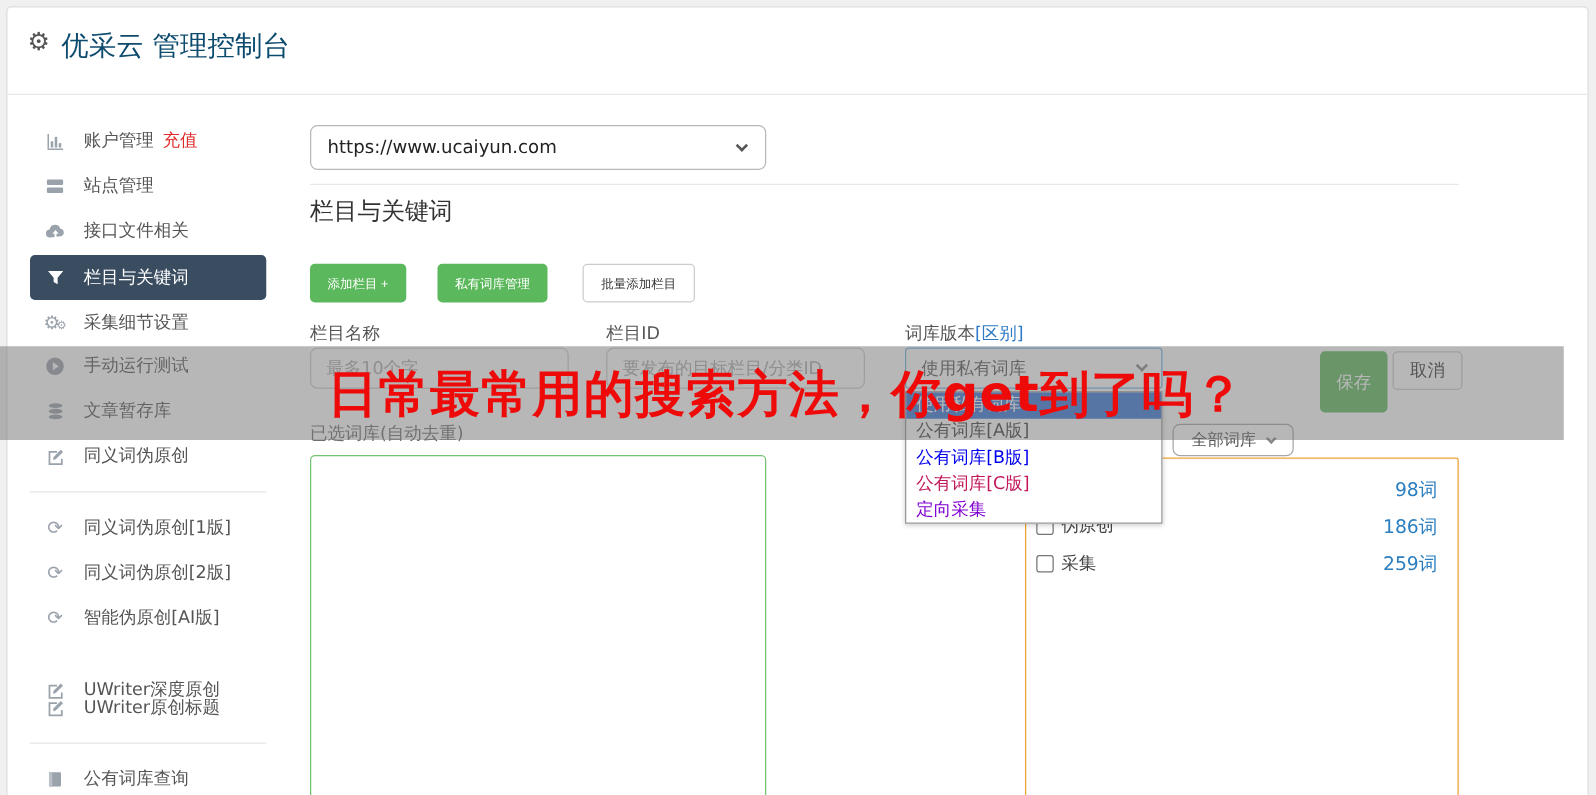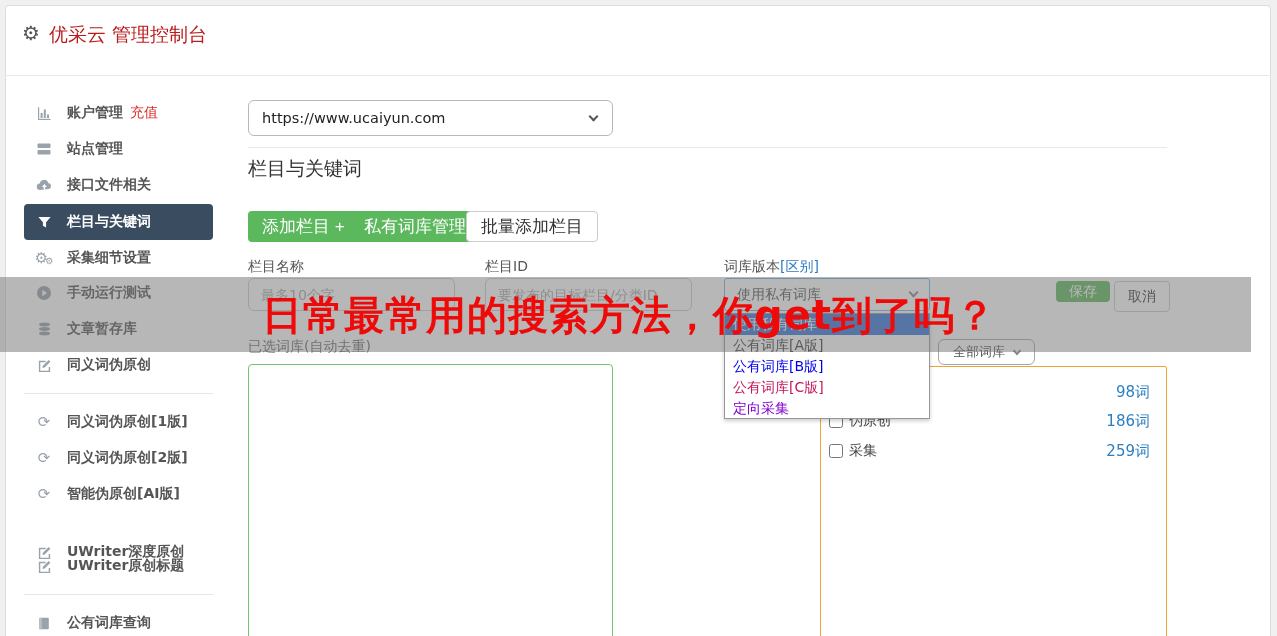--- a/index.html
+++ b/index.html
@@ -5,61 +5,61 @@
   * { margin:0; padding:0; box-sizing:border-box; }
   html,body { background:#e9e9e9; }
   body { font-family:"DejaVu Sans","Liberation Sans",sans-serif; }
   .stage { position:relative; width:1277px; height:636px; overflow:hidden; background:#f0f0f0; }
   .card { position:absolute; left:5px; top:5px; width:1266px; height:720px;
           background:#fff; border:1px solid #ddd; border-radius:4px; }
 
   
   .app-header { position:absolute; left:0; top:0; width:1277px; height:75px; }
   .gear-glyph { position:absolute; left:22px; top:21px; font-size:20px; color:#555; }
-  .app-title { position:absolute; left:49px; top:22px; font-size:19px; color:#b91c1c; }
+  .app-title { position:absolute; left:49px; top:22px; font-size:22px; color:#0c4a6e; }
   .header-divider { position:absolute; left:5px; top:75px; width:1266px; height:1px; background:#e8e8e8; }
 
   
   .side-item { position:absolute; left:24px; width:189px; height:36px; display:flex; align-items:center; cursor:pointer; }
   .side-item .icon { width:22px; margin-left:9px; margin-right:12px; color:#9aa2ac; display:flex; justify-content:center; align-items:center; font-size:15px; }
   .side-item .icon svg { fill:currentColor; }
-  .side-item .lbl { font-size:14px; color:#555; white-space:nowrap;font-weight:bold; }
+  .side-item .lbl { font-size:14px; color:#555; white-space:nowrap; }
   .side-item.active { background:#3a4c60; border-radius:4px; }
   .side-item.active .lbl { color:#fff; }
   .side-item.active .icon { color:#fff; }
   .side-badge { font-size:14px; color:#e02b2b; margin-left:7px; }
   .side-divider { position:absolute; left:24px; width:189px; height:1px; background:#e5e5e5; }
 
   
   .url-select { position:absolute; left:248px; top:100px; width:365px; height:36px;
     border:1px solid #b8b8b8; border-radius:6px; background:#fff; font-size:14.5px; color:#222;
     display:flex; align-items:center; padding:0 13px; cursor:pointer; }
   .chev { display:inline-block; width:7px; height:7px; border-right:2px solid #555;
     border-bottom:2px solid #555; transform:rotate(45deg); margin-top:-4px; }
   .url-select .chev { position:absolute; right:15px; }
   .content-divider { position:absolute; left:248px; top:147px; width:919px; height:1px; background:#e8e8e8; }
   .page-title { position:absolute; left:248px; top:156px; font-size:19px; color:#333; }
 
-  .btn { position:absolute; top:211px; height:31px; border-radius:4px; font-size:17px;
+  .btn { position:absolute; top:211px; height:31px; border-radius:4px; font-size:10px;
     display:flex; align-items:center; padding:0 14px; cursor:pointer; border:none; }
   .btn-green { background:#5cb85c; color:#fff; }
   .btn-white { background:#fff; color:#333; border:1px solid #ccc; }
 
   .fld-label { position:absolute; top:258px; font-size:14px; color:#555; }
   .blue-link { color:#2f7ac6; cursor:pointer; }
   .txt-input { position:absolute; top:278px; height:33px; width:207px; border:1px solid #ccc;
     border-radius:6px; background:#fff; font-size:14px; color:#333; padding:0 12px;
     font-family:"DejaVu Sans","Liberation Sans",sans-serif; }
   .txt-input::placeholder { color:#aaa; }
   .lex-select { position:absolute; left:724px; top:278px; width:206px; height:33px;
     border:1px solid #6fb3e8; border-radius:3px; background:#fff; font-size:14px; color:#555;
     display:flex; align-items:center; padding:0 12px; cursor:pointer; }
   .lex-select .chev { position:absolute; right:12px; border-color:#888; }
 
-  .save-btn { position:absolute; left:1056px; top:281px; height:21px; background:#5cb85c; color:#fff;
+  .save-btn { position:absolute; left:1056px; top:281px; height:49px; background:#5cb85c; color:#fff;
     border:none; border-radius:4px; font-size:14px; padding:0 13px; cursor:pointer; }
   .cancel-btn { position:absolute; left:1114px; top:281px; height:31px; background:#fff; color:#333;
     border:1px solid #ccc; border-radius:4px; font-size:14px; padding:0 13px; cursor:pointer; }
 
   .dropdown-panel { position:absolute; left:724px; top:313px; width:206px; height:106px;
     background:#fff; border:1px solid #979797; box-shadow:0 2px 4px rgba(0,0,0,.2); z-index:20; }
   .dd-opt { height:21px; line-height:21px; padding-left:8px; font-size:14px; color:#3c3c3c; cursor:pointer; white-space:nowrap; }
   .dd-opt.hl { background:#3875d7; color:#fff; }
   .dd-opt.c-blue { color:#0000ee; }
   .dd-opt.c-crimson { color:#c2185b; }

